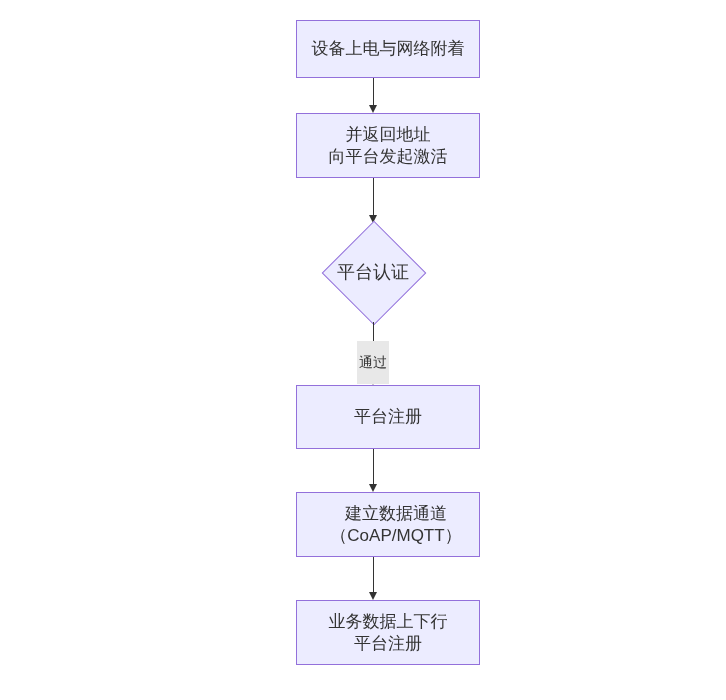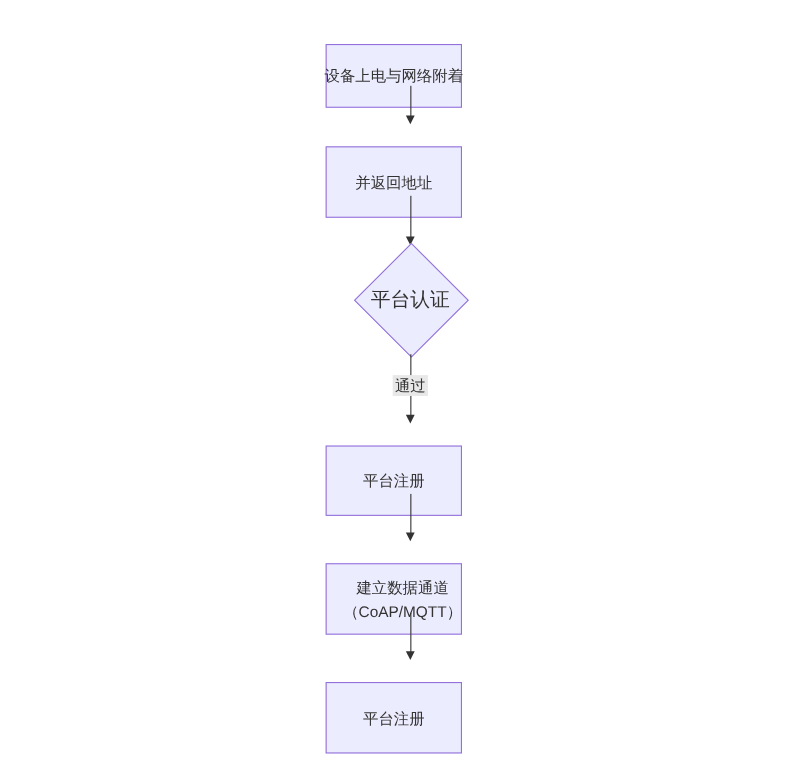--- a/index.html
+++ b/index.html
@@ -8,33 +8,32 @@
     position: relative;
     width: 726px;
     height: 700px;
     background: #ffffff;
     overflow: hidden;
   }
   
   .node {
     position: absolute;
     left: 296px;
-    width: 124px;
+    width: 184px;
     box-sizing: border-box;
     background: var(--node-fill, #ECECFF);
     border: 1px solid var(--node-border, #9370DB);
     color: var(--text-color, #333333);
-    font-size: 14px;
+    font-size: 17px;
     line-height: 22px;
     display: flex;
     flex-direction: column;
     align-items: center;
     justify-content: center;
     text-align: center;
-    margin-top: 20px;
   }
   .node .line { display: block; white-space: nowrap; }
   .pos-1 { top: 20px;  height: 58px; }
   .pos-2 { top: 113px; height: 65px; }
   .pos-4 { top: 385px; height: 64px; text-align: right; }
   .pos-5 { top: 492px; height: 65px; padding-left: 16px; }
   .pos-6 { top: 600px; height: 65px; }
   
   .diamond-shape {
     position: absolute;
@@ -89,40 +88,42 @@
   
   .edge-label {
     position: absolute;
     left: 373px;
     top: 341px;
     transform: translateX(-50%);
     background: var(--label-bg, #e8e8e8);
     color: var(--text-color, #333333);
     font-size: 14px;
     line-height: 19px;
-    padding: 0 2px;
+    padding: 12px 2px;
     white-space: nowrap;
+    font-family: Liberation Serif, serif;
   }
 </style>
 </head>
 <body>
 
 <div class="canvas" style="--node-fill: #ECECFF; --node-border: #9370DB; --text-color: #333333; --arrow-color: #333333; --label-bg: #e8e8e8;">
 
   <div class="node pos-1">
     <span class="line">设备上电与网络附着</span>
   </div>
 
   <div class="edge edge-1">
     <div class="shaft"></div>
     <div class="head"></div>
   </div>
 
   <div class="node pos-2">
     <span class="line">并返回地址</span>
+    <span class="line">向平台发起激活</span>
   </div>
 
   <div class="edge edge-2">
     <div class="shaft"></div>
     <div class="head"></div>
   </div>
 
   <div class="diamond-shape"></div>
   <div class="diamond-label">平台认证</div>
 
@@ -145,16 +146,17 @@
     <span class="line">建立数据通道</span>
     <span class="line">（CoAP/MQTT）</span>
   </div>
 
   <div class="edge edge-5">
     <div class="shaft"></div>
     <div class="head"></div>
   </div>
 
   <div class="node pos-6">
+    <span class="line">业务数据上下行</span>
     <span class="line">平台注册</span>
   </div>
 
 </div>
 
 </body></html>

